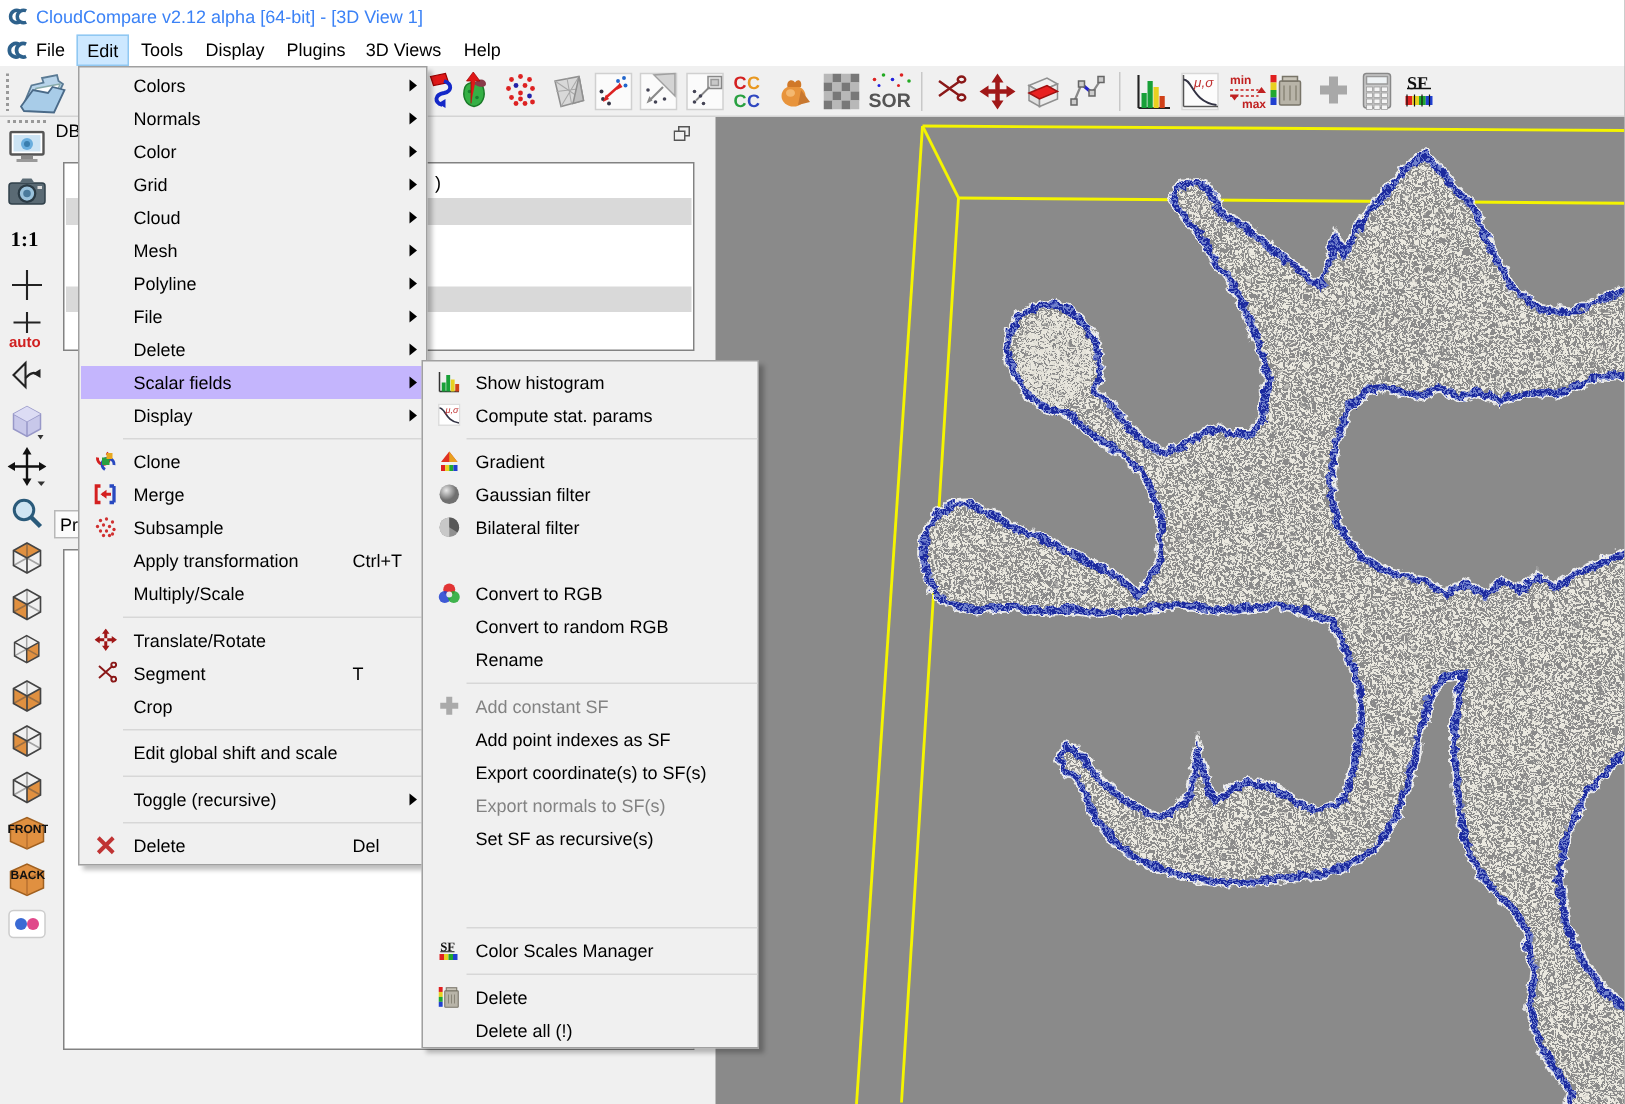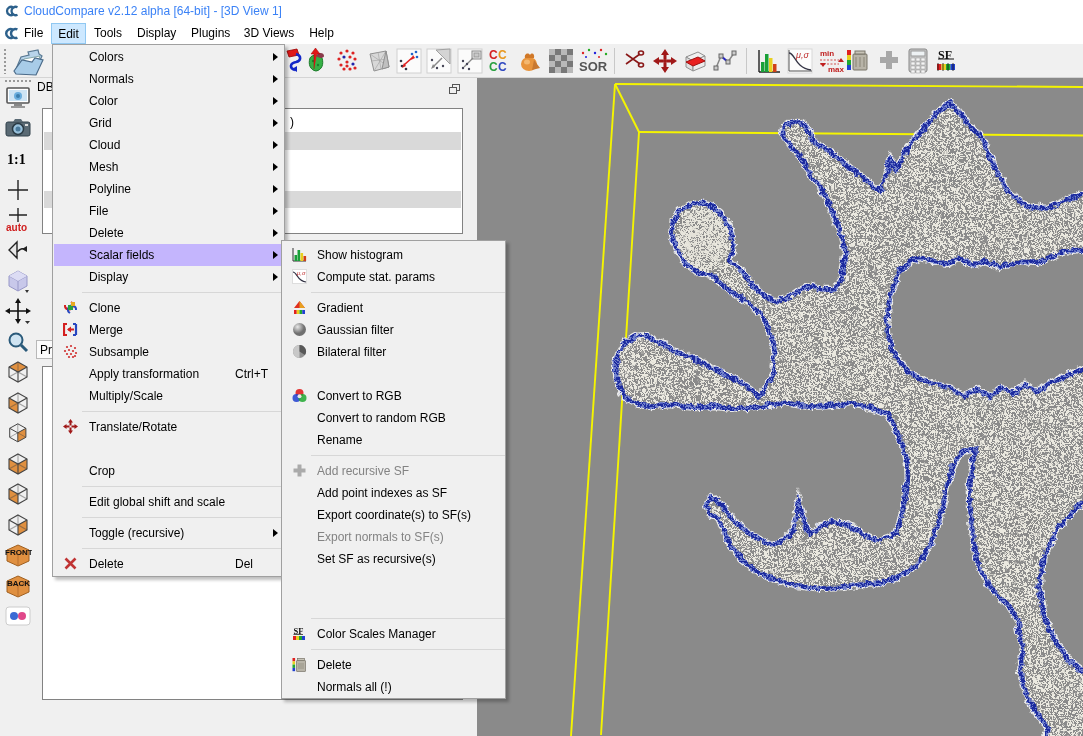--- a/index.html
+++ b/index.html
@@ -536,20 +536,31 @@
       <svg class="msvg" width="15" height="15" viewBox="0 0 15 15">
         <g fill="#a01818">
           <path d="M7.5 0 L10 3.5 L8.5 3.5 L8.5 6.5 L6.5 6.5 L6.5 3.5 L5 3.5 Z"></path>
           <path d="M7.5 15 L10 11.5 L8.5 11.5 L8.5 8.5 L6.5 8.5 L6.5 11.5 L5 11.5 Z"></path>
           <path d="M0 7.5 L3.5 5 L3.5 6.5 L6.5 6.5 L6.5 8.5 L3.5 8.5 L3.5 10 Z"></path>
           <path d="M15 7.5 L11.5 5 L11.5 6.5 L8.5 6.5 L8.5 8.5 L11.5 8.5 L11.5 10 Z"></path>
         </g>
       </svg>
       <span class="lbl">Translate/Rotate</span>
     </div>
+  <div class="mi" style="top:393px">
+      <svg class="msvg" width="15" height="15" viewBox="0 0 15 15">
+        <g stroke="#8a1818" stroke-width="1.3" fill="none">
+          <path d="M3 3 L12 11 M3 11 L12 3"></path>
+          <circle cx="12.8" cy="11.8" r="1.6"></circle>
+          <circle cx="12.8" cy="2.2" r="1.6"></circle>
+        </g>
+      </svg>
+      <span class="lbl">Segment</span>
+      <span class="sc">T</span>
+    </div>
   <div class="mi" style="top:415px">
       <span class="lbl">Crop</span>
     </div>
   <div class="sep" style="top:441px"></div>
   <div class="mi" style="top:446px">
       <span class="lbl">Edit global shift and scale</span>
     </div>
   <div class="sep" style="top:472px"></div>
   <div class="mi" style="top:477px">
       <span class="lbl">Toggle (recursive)</span>
@@ -628,21 +639,21 @@
       <span class="lbl">Convert to random RGB</span>
     </div>
   <div class="smi" style="top:188px">
       <span class="lbl">Rename</span>
     </div>
   <div class="ssep" style="top:214px"></div>
   <div class="smi dis" style="top:219px">
       <svg class="msvg" width="15" height="15" viewBox="0 0 15 15">
         <path d="M5.5 1.5 L9.5 1.5 L9.5 5.5 L13.5 5.5 L13.5 9.5 L9.5 9.5 L9.5 13.5 L5.5 13.5 L5.5 9.5 L1.5 9.5 L1.5 5.5 L5.5 5.5 Z" fill="#aaaaaa"></path>
       </svg>
-      <span class="lbl">Add recursive SF</span>
+      <span class="lbl">Add constant SF</span>
     </div>
   <div class="smi" style="top:241px">
       <span class="lbl">Add point indexes as SF</span>
     </div>
   <div class="smi" style="top:263px">
       <span class="lbl">Export coordinate(s) to SF(s)</span>
     </div>
   <div class="smi dis" style="top:285px">
       <span class="lbl">Export normals to SF(s)</span>
     </div>
@@ -668,15 +679,15 @@
         <rect x="0.5" y="4.3" width="2.6" height="3.3" fill="#e8d020"></rect>
         <rect x="0.5" y="7.6" width="2.6" height="3.3" fill="#20a830"></rect>
         <rect x="0.5" y="10.9" width="2.6" height="3.3" fill="#2040d0"></rect>
         <rect x="4.5" y="3.5" width="9" height="11" rx="0.5" fill="#b8b4a8" stroke="#787468" stroke-width="0.7"></rect>
         <rect x="5.5" y="1.5" width="7" height="2" fill="#c8c4b8" stroke="#787468" stroke-width="0.7"></rect>
         <path d="M7 6 L7 12 M9 6 L9 12 M11 6 L11 12" stroke="#8a8678" stroke-width="0.7"></path>
       </svg>
       <span class="lbl">Delete</span>
     </div>
   <div class="smi" style="top:435px">
-      <span class="lbl">Normals all (!)</span>
+      <span class="lbl">Delete all (!)</span>
     </div>
 </div>
 
 </body></html>

